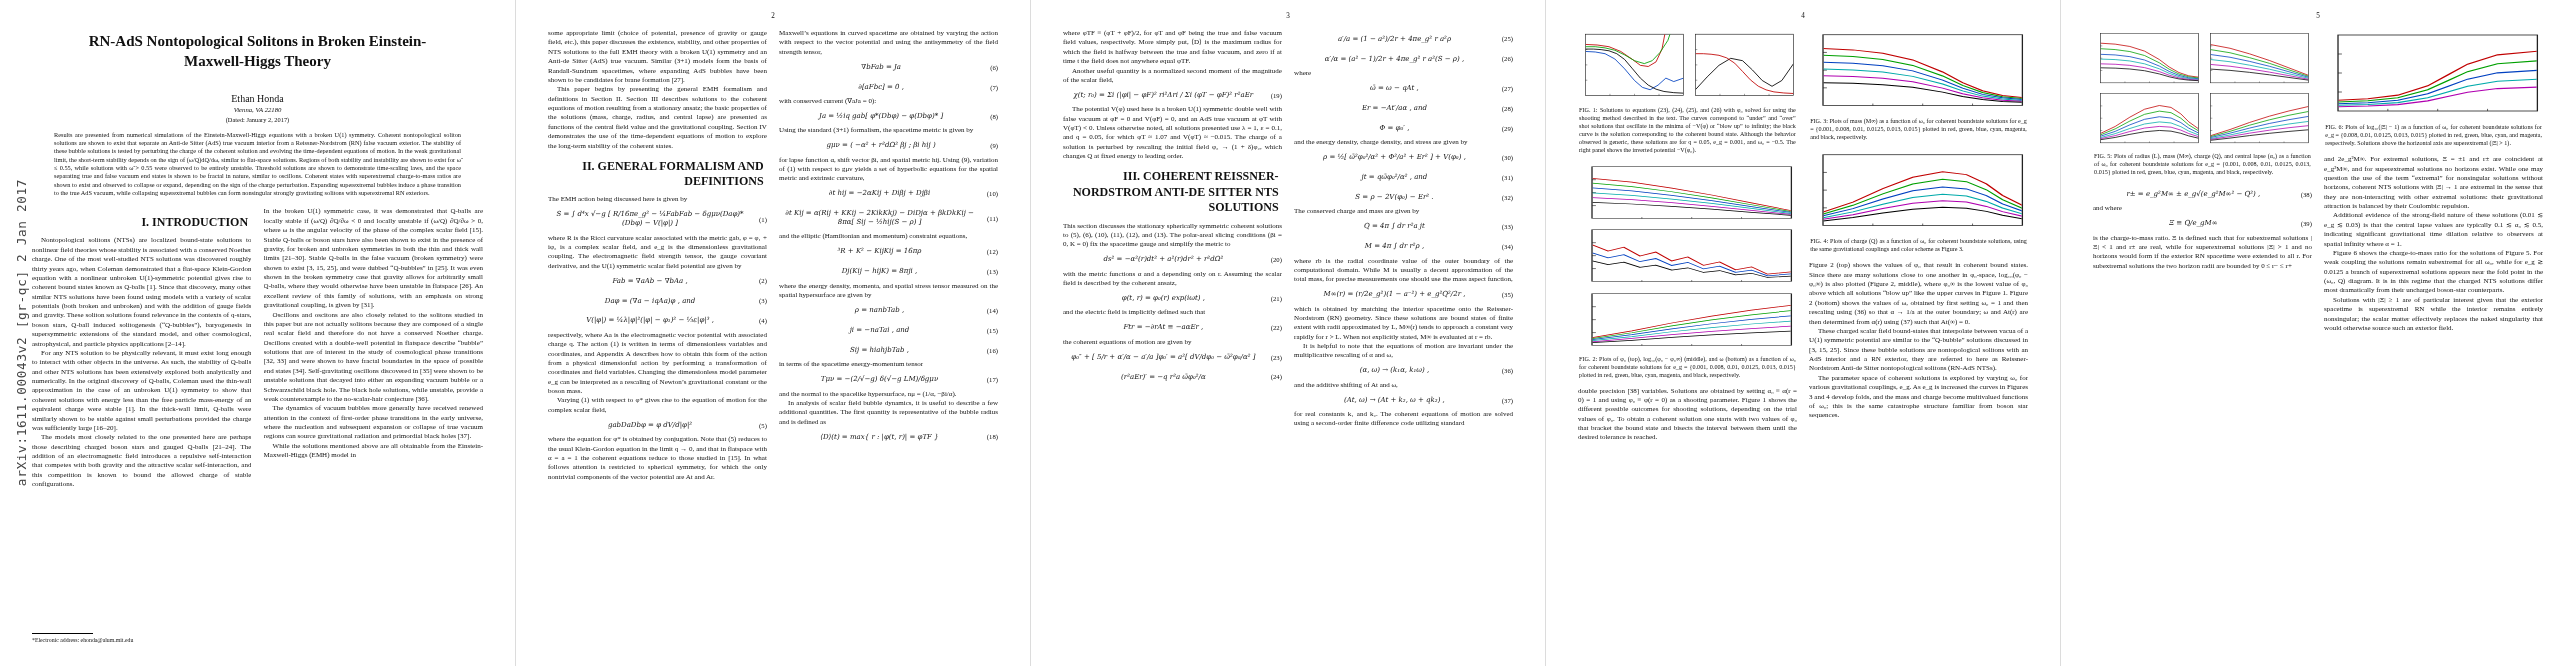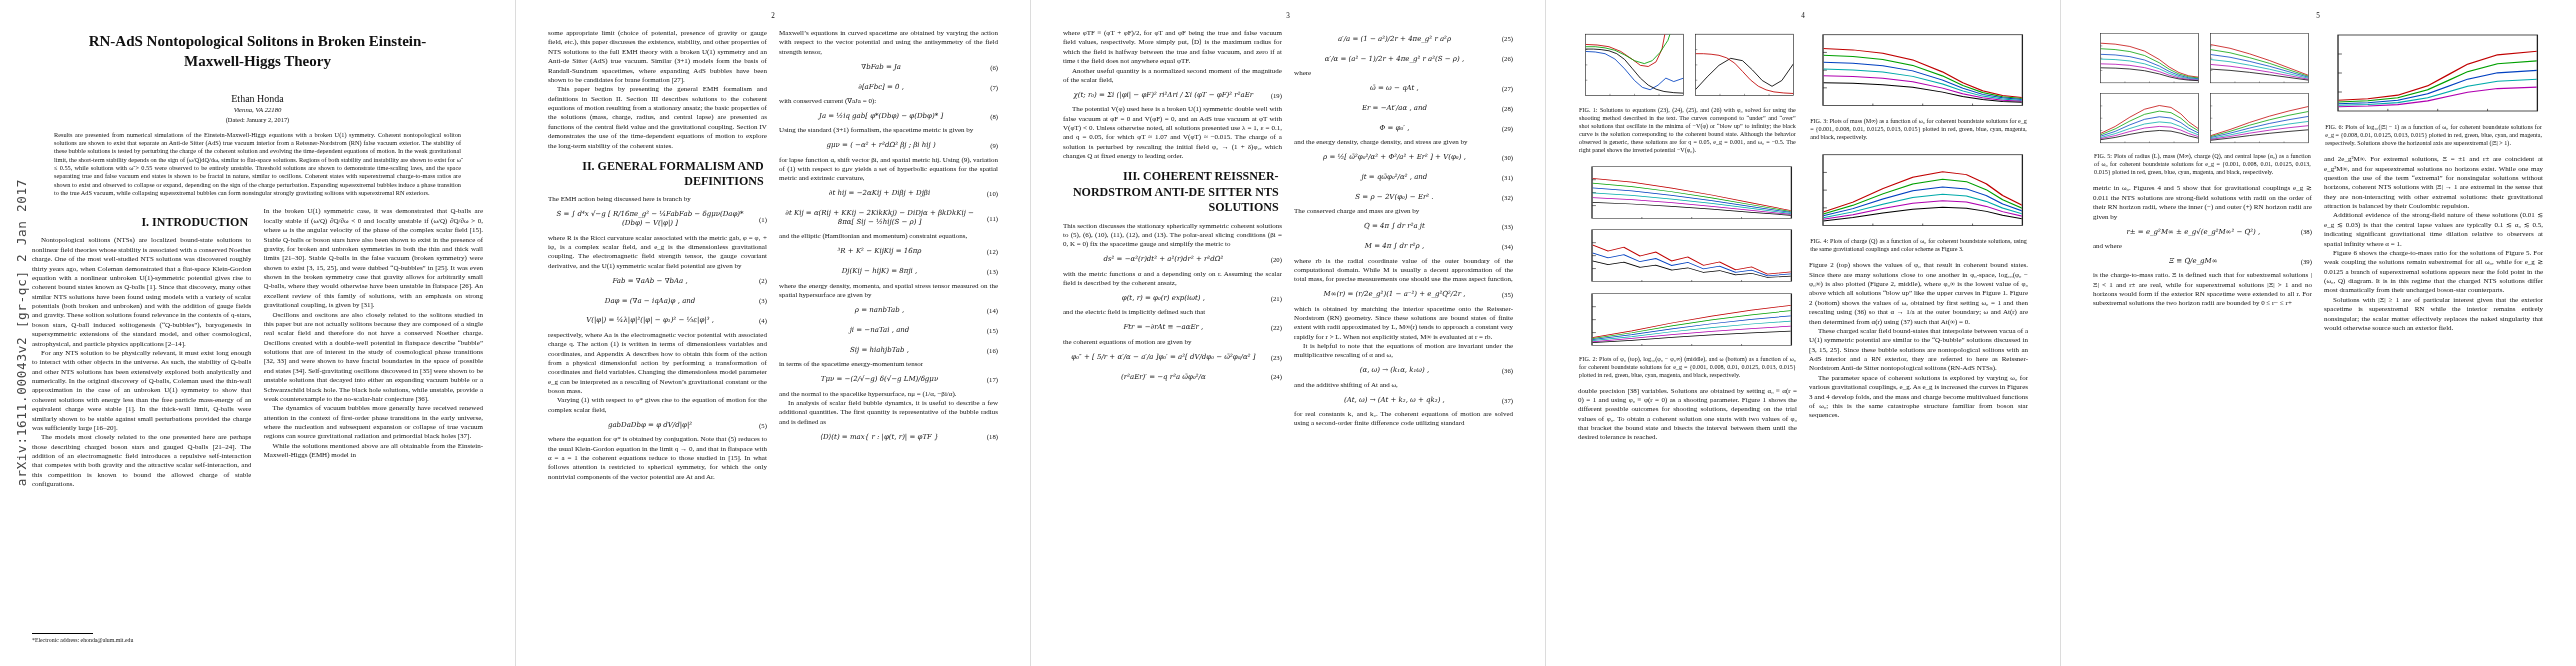--- a/index.html
+++ b/index.html
@@ -62,21 +62,21 @@
       </div>
   </div>
 
   <div class="page">
     <div class="pageno">2</div>
     <div class="columns">
         <div class="col">
           <div class="para noindent">some appropriate limit (choice of potential, presence of gravity or gauge field, etc.), this paper discusses the existence, stability, and other properties of NTS solutions to the full EMH theory with a broken U(1) symmetry and an Anti-de Sitter (AdS) true vacuum. Similar (3+1) models form the basis of Randall-Sundrum spacetimes, where expanding AdS bubbles have been shown to be candidates for brane formation [27].</div>
           <div class="para">This paper begins by presenting the general EMH formalism and definitions in Section II. Section III describes solutions to the coherent equations of motion resulting from a stationary ansatz; the basic properties of the solutions (mass, charge, radius, and central lapse) are presented as functions of the central field value and the gravitational coupling. Section IV demonstrates the use of the time-dependent equations of motion to explore the long-term stability of the coherent states.</div>
           <div class="sec-heading">II. GENERAL FORMALISM AND DEFINITIONS</div>
-          <div class="para noindent">The EMH action being discussed here is branch by</div>
+          <div class="para noindent">The EMH action being discussed here is given by</div>
           <div class="eq">
             <span class="math">S = ∫ d⁴x √−g [ R/16πe_g² − ¼FabFab − δgμν(Daφ)*(Dbφ) − V(|φ|) ]</span>
             <span class="eqnum">(1)</span>
           </div>
           <div class="para noindent">where R is the Ricci curvature scalar associated with the metric gab, φ = φ₁ + iφ₂ is a complex scalar field, and e_g is the dimensionless gravitational coupling. The electromagnetic field strength tensor, the gauge covariant derivative, and the U(1) symmetric scalar field potential are given by</div>
           <div class="eq">
             <span class="math">Fab = ∇aAb − ∇bAa ,</span>
             <span class="eqnum">(2)</span>
           </div>
           <div class="eq">
@@ -500,21 +500,20 @@
                 <polyline points="6.0,51.8 24.4,44.6 42.8,36.4 61.2,29.2 79.6,23.1 98.0,17.9" fill="none" stroke="#c00000" stroke-width="0.8"></polyline>
                 <polyline points="6.0,52.9 24.4,46.7 42.8,39.6 61.2,33.4 79.6,28.1 98.0,23.7" fill="none" stroke="#00a000" stroke-width="0.8"></polyline>
                 <polyline points="6.0,54.0 24.4,48.8 42.8,42.9 61.2,37.6 79.6,33.2 98.0,29.4" fill="none" stroke="#0040c0" stroke-width="0.8"></polyline>
                 <polyline points="6.0,55.2 24.4,50.9 42.8,46.1 61.2,41.9 79.6,38.2 98.0,35.2" fill="none" stroke="#00aaaa" stroke-width="0.8"></polyline>
                 <polyline points="6.0,56.1 24.4,52.7 42.8,48.8 61.2,45.4 79.6,42.5 98.0,40.1" fill="none" stroke="#b000b0" stroke-width="0.8"></polyline>
                 <polyline points="6.0,57.1 24.4,54.5 42.8,51.6 61.2,49.0 79.6,46.8 98.0,44.9" fill="none" stroke="#000000" stroke-width="0.8"></polyline>
               </g>
             </svg>
           </div>
           <div class="caption">FIG. 5: Plots of radius (L), mass (M∞), charge (Q), and central lapse (α₀) as a function of ω₀ for coherent boundstate solutions for e_g = {0.001, 0.008, 0.01, 0.0125, 0.013, 0.015} plotted in red, green, blue, cyan, magenta, and black, respectively.</div>
-          <div class="para noindent">metric in ω₀. Figures 4 and 5 show that for gravitational couplings e_g ≳ 0.011 the NTS solutions are strong-field solutions with radii on the order of their RN horizon radii, where the inner (−) and outer (+) RN horizon radii are given by</div>
           <div class="eq">
             <span class="math">r± = e_g²M∞ ± e_g√(e_g²M∞² − Q²) ,</span>
             <span class="eqnum">(38)</span>
           </div>
           <div class="para noindent">and where</div>
           <div class="eq">
             <span class="math">Ξ ≡ Q/e_gM∞</span>
             <span class="eqnum">(39)</span>
           </div>
           <div class="para noindent">is the charge-to-mass ratio. Ξ is defined such that for subextremal solutions |Ξ| &lt; 1 and r± are real, while for superextremal solutions |Ξ| &gt; 1 and no horizons would form if the exterior RN spacetime were extended to all r. For subextremal solutions the two horizon radii are bounded by 0 ≤ r− ≤ r+</div>

